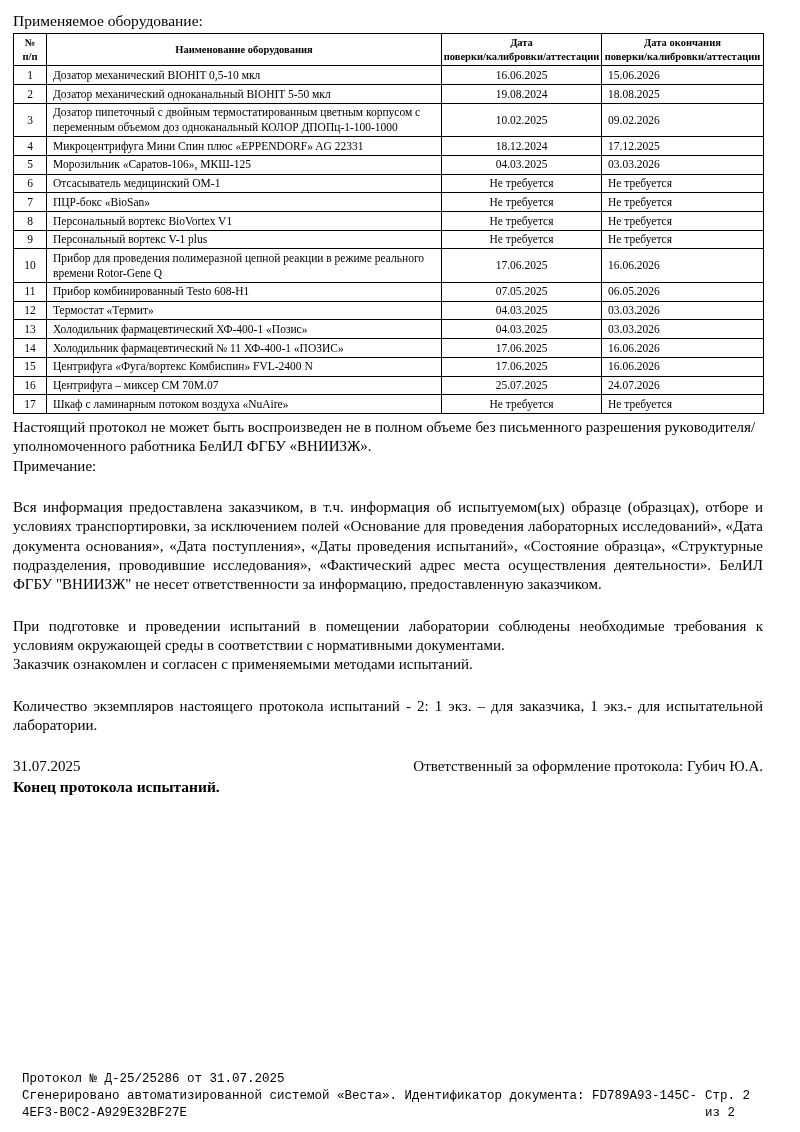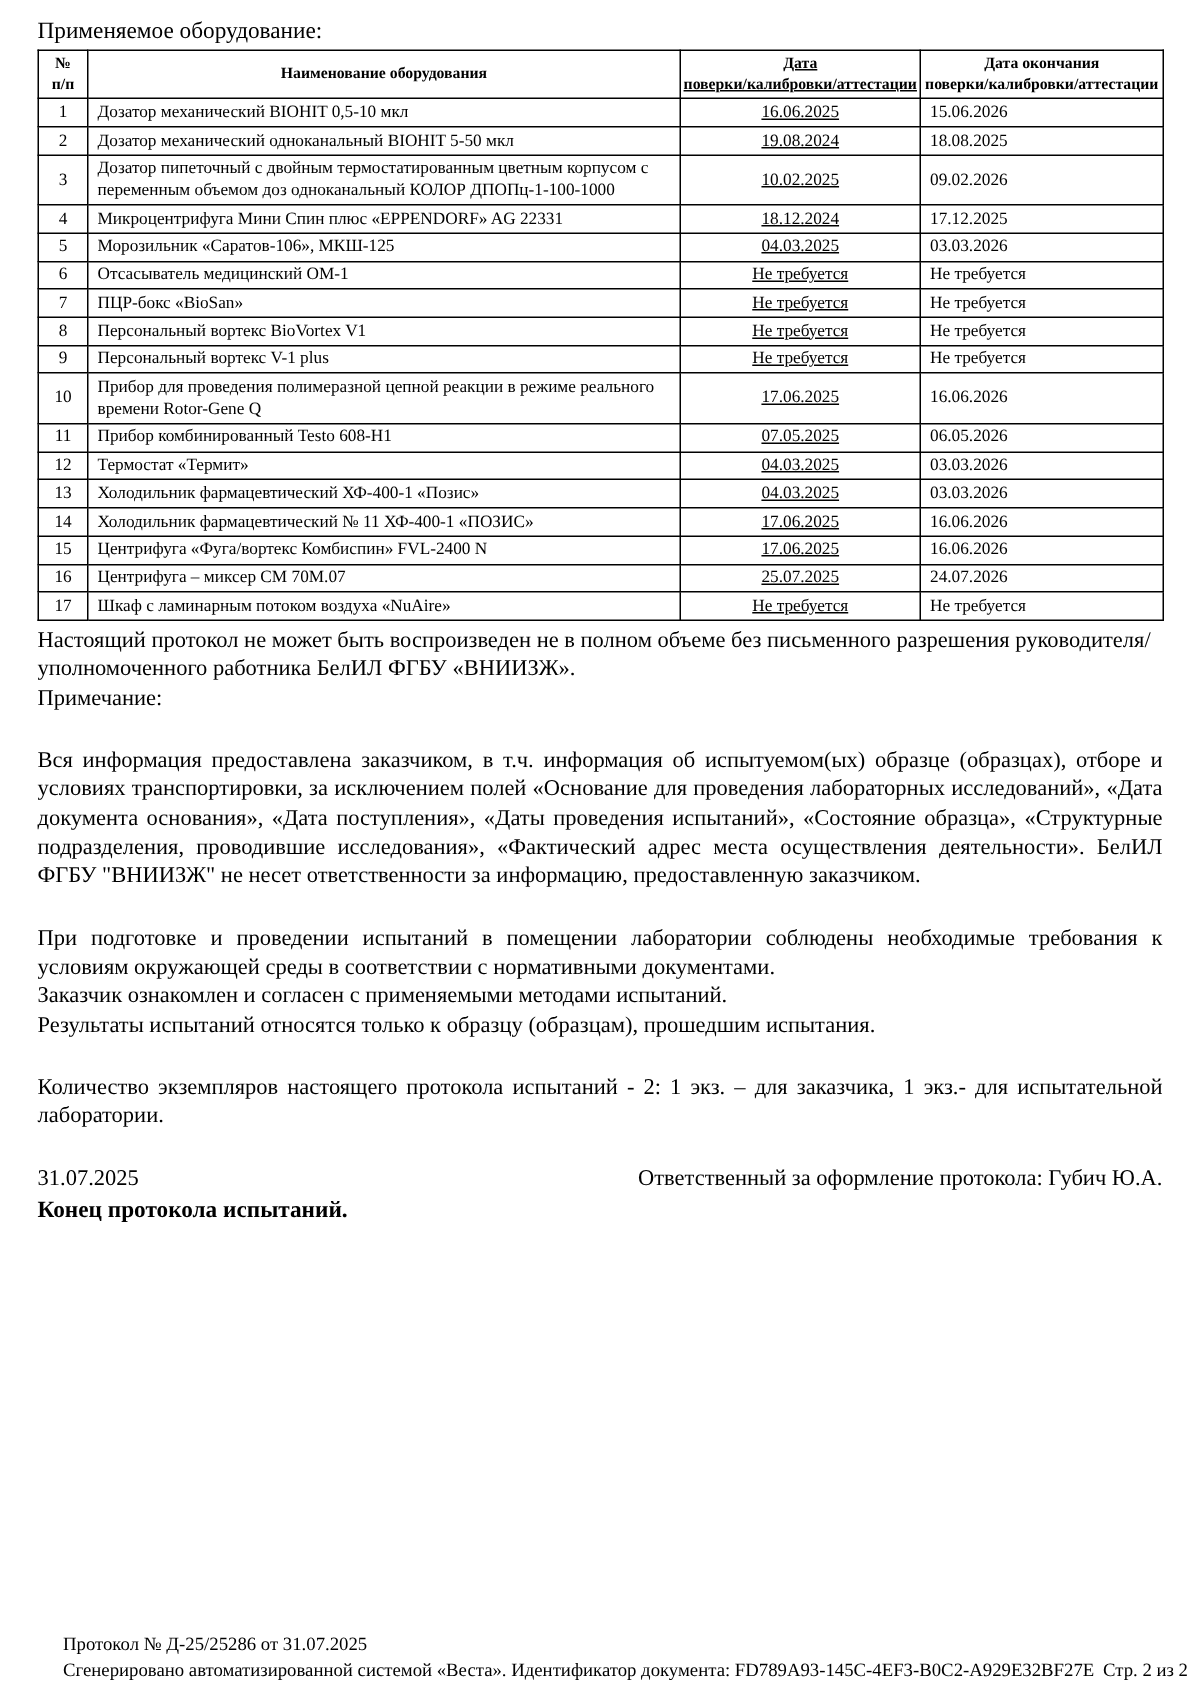--- a/index.html
+++ b/index.html
@@ -6,21 +6,21 @@
   html, body { background: #ffffff; }
   body {
     width: 800px; height: 1132px;
     font-family: "Liberation Serif", serif;
     color: #000;
     overflow: hidden;
   }
   .page {
     position: relative;
     width: 800px; height: 1132px;
-    padding: 12px 25px 0 25px;
+    padding: 12px 25px 0 13px;
     background: #fff;
   }
   .section-title {
     font-size: 15.5px;
     margin-bottom: 3px;
   }
   table.equipment {
     border-collapse: collapse;
     width: 750px;
     table-layout: fixed;
@@ -38,21 +38,21 @@
     line-height: 1.3;
     padding: 2px 1px;
   }
   table.equipment td {
     padding: 1.5px 6px;
     line-height: 1.28;
     vertical-align: middle;
   }
   .col-num { width: 33px; text-align: center; }
   .col-name { width: 395px; text-align: left; }
-  .col-date { width: 160px; text-align: center; text-decoration: underline; }
+  .col-date { width: 160px; text-align: center; }
   .col-date-end { width: 162px; }
   td.col-num { padding: 1.5px 2px; }
   .notes {
     margin-top: 4px;
     font-size: 15px;
     line-height: 1.29;
     width: 750px;
   }
   .notes p.just { text-align: justify; margin-top: 22px; }
   .signoff {
@@ -63,25 +63,26 @@
     margin-top: 23px;
     font-size: 15px;
   }
   .end-line {
     font-size: 15.5px;
     margin-top: 3px;
     font-weight: bold;
   }
   .footer {
     position: absolute;
-    left: 42px;
+    left: 22px;
     bottom: 10px;
     width: 750px;
     font-size: 12.5px;
     line-height: 1.35;
+    font-family: Liberation Mono, monospace;
   }
   .footer-row2 {
     display: flex;
     justify-content: space-between;
     align-items: baseline;
   }
 </style>
 </head>
 <body>
 
@@ -206,21 +207,20 @@
         </tr>
       </tbody>
   </table>
 
   <div class="notes">
     <p>Настоящий протокол не может быть воспроизведен не в полном объеме без письменного разрешения руководителя/уполномоченного работника БелИЛ ФГБУ «ВНИИЗЖ».</p>
     <p>Примечание:</p>
     <p class="just">Вся информация предоставлена заказчиком, в т.ч. информация об испытуемом(ых) образце (образцах), отборе и условиях транспортировки, за исключением полей «Основание для проведения лабораторных исследований», «Дата документа основания», «Дата поступления», «Даты проведения испытаний», «Состояние образца», «Структурные подразделения, проводившие исследования», «Фактический адрес места осуществления деятельности». БелИЛ ФГБУ "ВНИИЗЖ" не несет ответственности за информацию, предоставленную заказчиком.</p>
     <p class="just">При подготовке и проведении испытаний в помещении лаборатории соблюдены необходимые требования к условиям окружающей среды в соответствии с нормативными документами.</p>
     <p>Заказчик ознакомлен и согласен с применяемыми методами испытаний.</p>
-    <p>Результаты испытаний относятся только к образцу (образцам), прошедшим испытания.</p>
     <p class="just">Количество экземпляров настоящего протокола испытаний - 2: 1 экз. – для заказчика, 1 экз.- для испытательной лаборатории.</p>
   </div>
 
   <div class="signoff">
     <span>31.07.2025</span>
     <span>Ответственный за оформление протокола: Губич Ю.А.</span>
   </div>
   <p class="end-line">Конец протокола испытаний.</p>
 
   <div class="footer">

